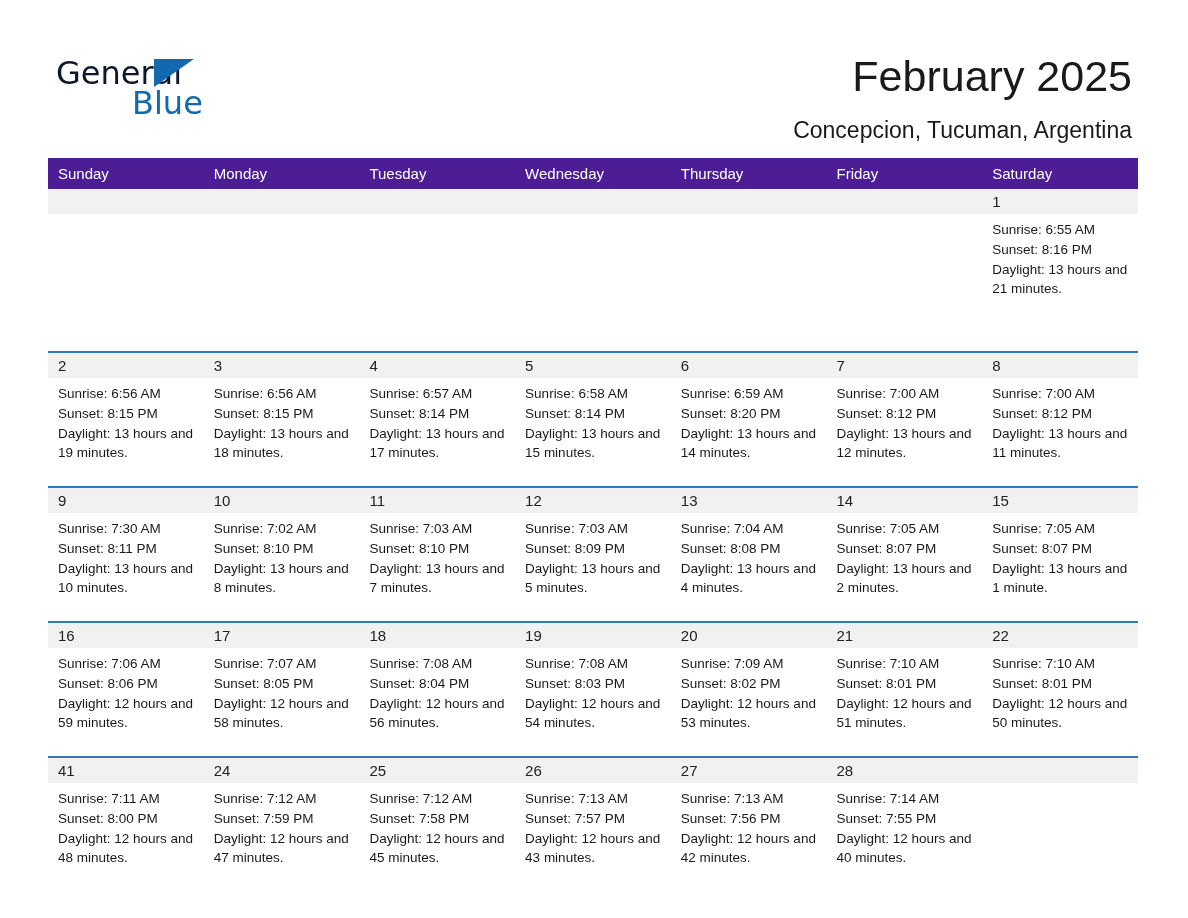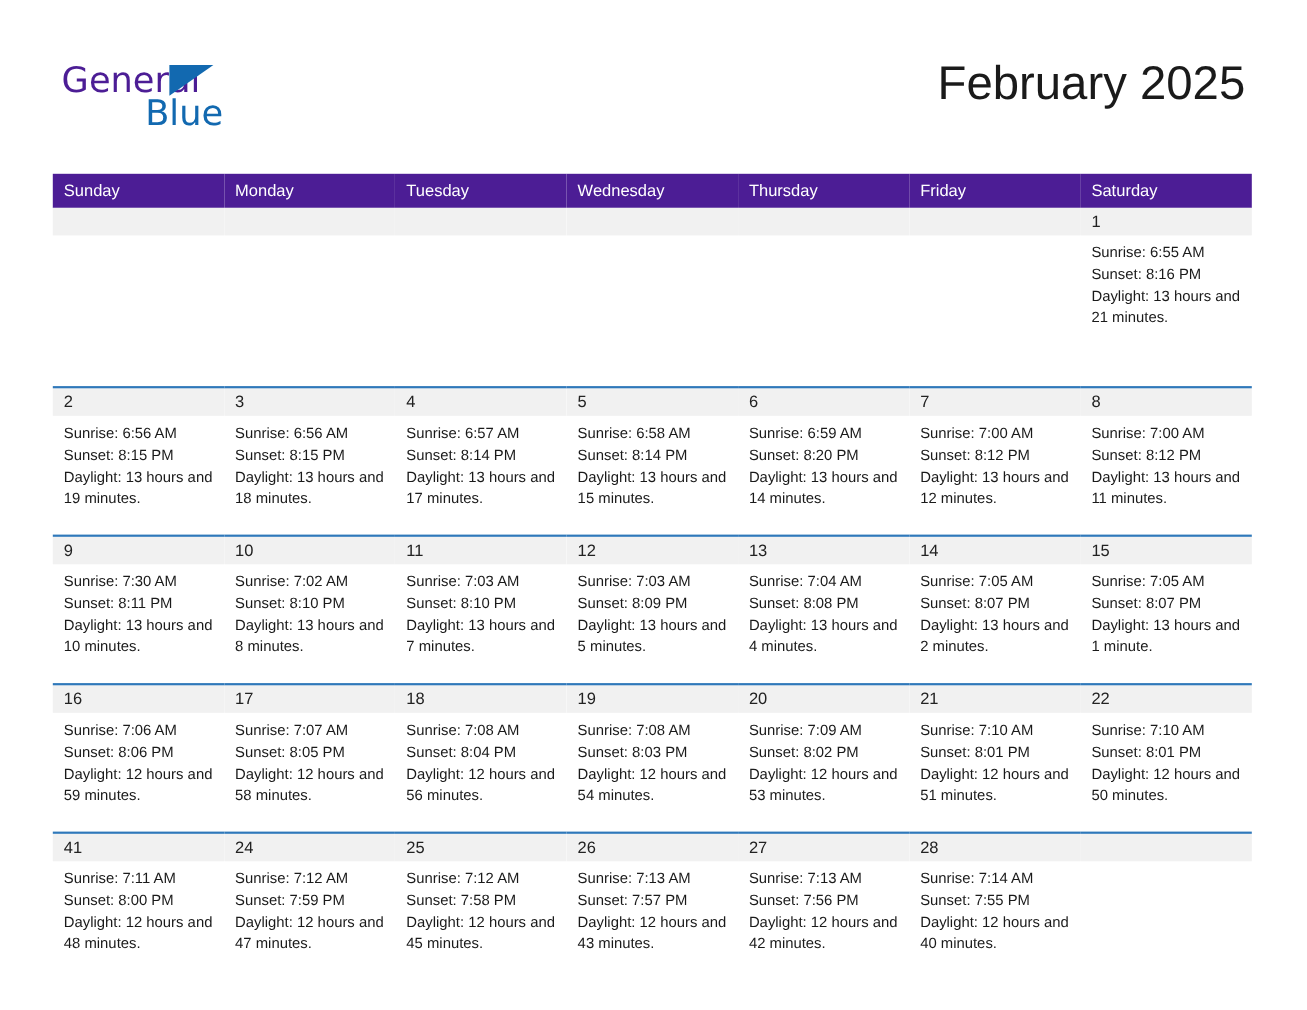--- a/index.html
+++ b/index.html
@@ -28,21 +28,21 @@
     top: 54px;
     width: 200px;
     height: 70px;
   }
   .logo-general {
     position: absolute;
     left: 0;
     top: 0;
     font-size: 32px;
     letter-spacing: 0px;
-    color: #4c1d95;
+    color: #0f172a;
     font-weight: 400;
     font-family: "DejaVu Sans", sans-serif;
   }
   .logo-tri {
     position: absolute;
     left: 98px;
     top: 5px;
     width: 0;
     height: 0;
     border-left: 40px solid #1269b0;
@@ -137,20 +137,21 @@
 
   <div class="top">
 
     <div class="logo">
       <span class="logo-general">General</span>
       <span class="logo-tri"></span>
       <span class="logo-blue">Blue</span>
     </div>
 
     <div class="title">February 2025</div>
+    <div class="subtitle">Concepcion, Tucuman, Argentina</div>
   </div>
 
   <table class="calendar">
     <thead>
       <tr>
         <th>Sunday</th>
         <th>Monday</th>
         <th>Tuesday</th>
         <th>Wednesday</th>
         <th>Thursday</th>

